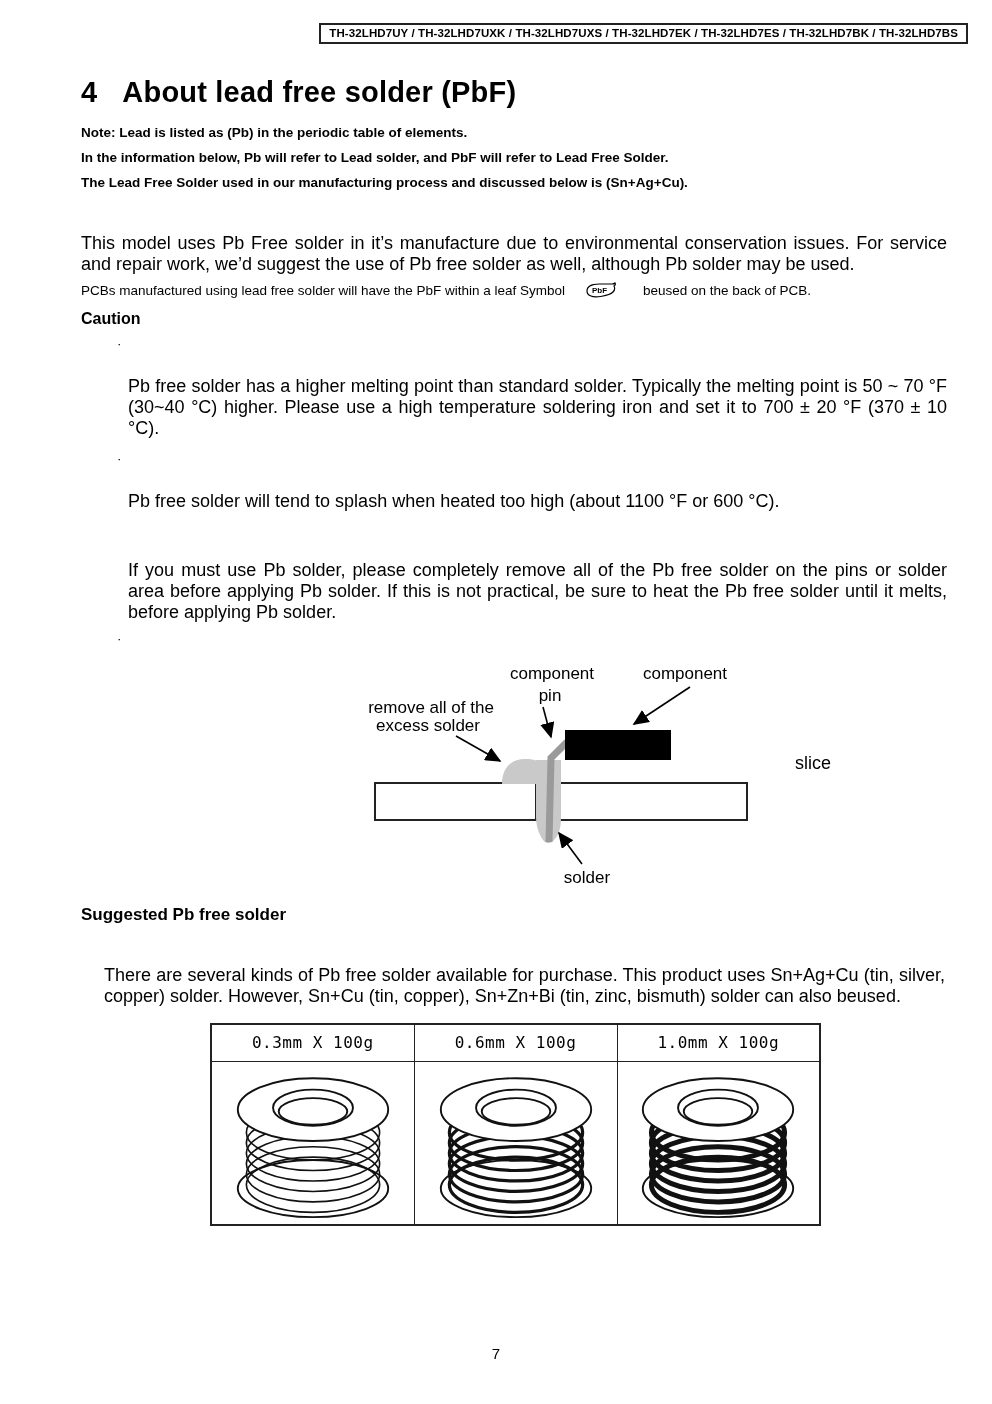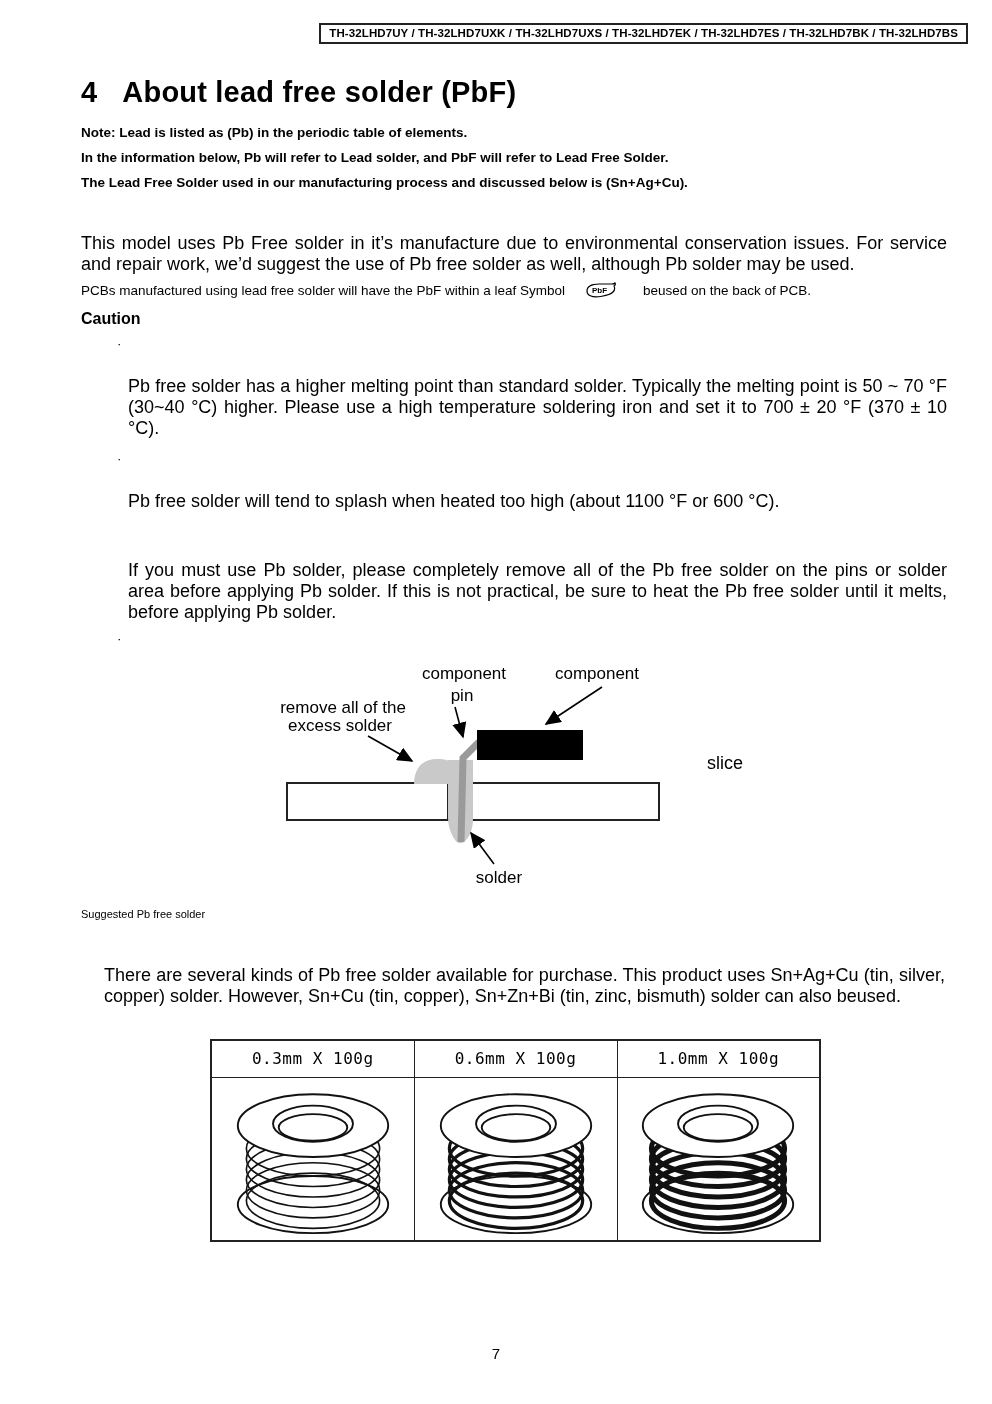--- a/index.html
+++ b/index.html
@@ -30,26 +30,26 @@
   p.bold-line { font-size:13.5px; font-weight:bold; line-height:15px; margin-bottom:10px; }
   p.body { font-size:18px; line-height:21px; text-align:justify; margin-bottom:5px;margin-top:43px; }
   p.noj { text-align:left; }
   .caution-label { font-size:16px; font-weight:bold; line-height:21px; margin:3px 0 4px 0; }
   .bullet { display:flex; margin:0 0 4px 36px; }
   .bullet .marker { width:11px; flex:0 0 11px; font-size:13.5px; line-height:21px; }
   .bullet p { flex:1; }
   .subpara { margin-left:47px; margin-bottom:4px; }
   .leaf-symbol { display:inline-block; vertical-align:-4px; margin:0 26px 0 20px; }
   .pcb-line { font-size:13.5px; line-height:21px; margin:4px 0 3px 0; }
-  .diagram-wrap { margin:8px 0 0 191px; height:238px; }
-  .suggested-heading { font-size:11px; font-weight:normal; line-height:15px; margin:12px 0 21px 0; }
+  .diagram-wrap { margin:8px 0 0 191px; height:238px;text-align:center; }
+  .suggested-heading { font-size:17px; font-weight:bold; line-height:15px; margin:12px 0 21px 0; }
   .suggested-body { margin-left:23px; width:841px; }
   
   .solder-table {
-    margin:32px 0 0 129px;
+    margin:16px 0 0 129px;
     width:611px;
     border:2px solid #222;
     border-collapse:collapse;
   }
   .solder-table th {
     border:1.5px solid #222;
     height:37px;
     font-family:"DejaVu Sans Mono", monospace;
     font-size:16px; font-weight:normal;
     letter-spacing:0.5px;

